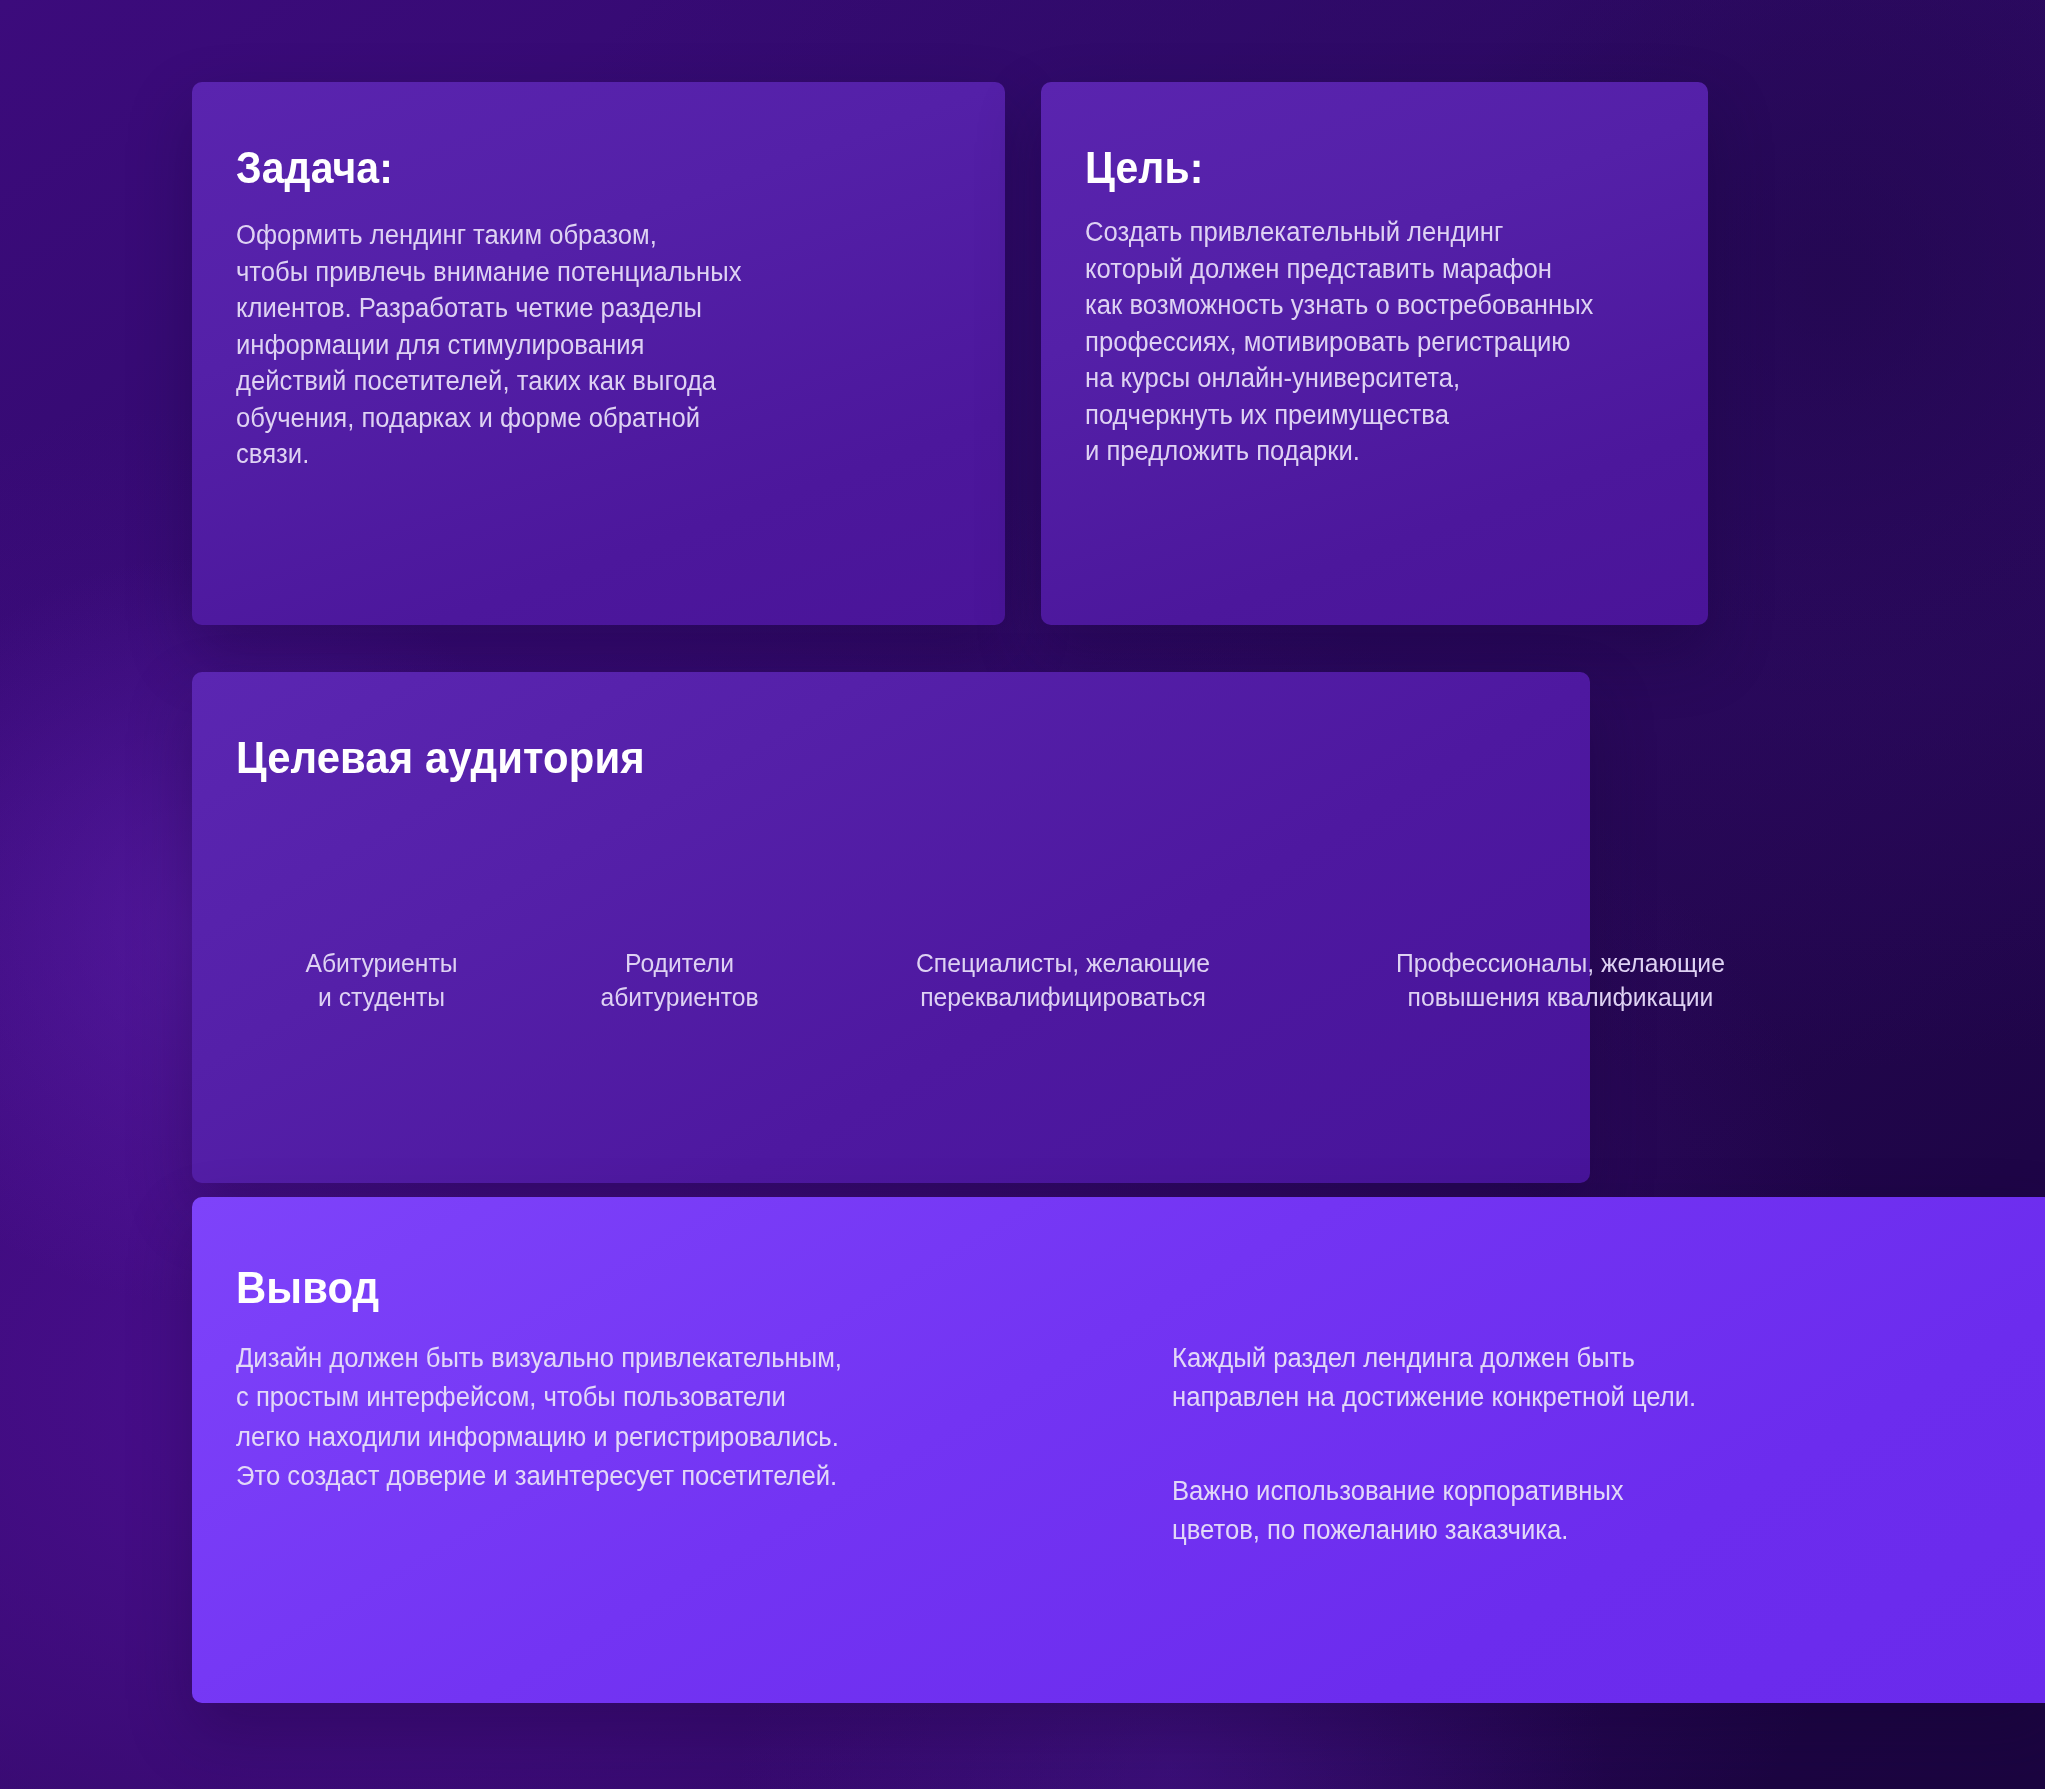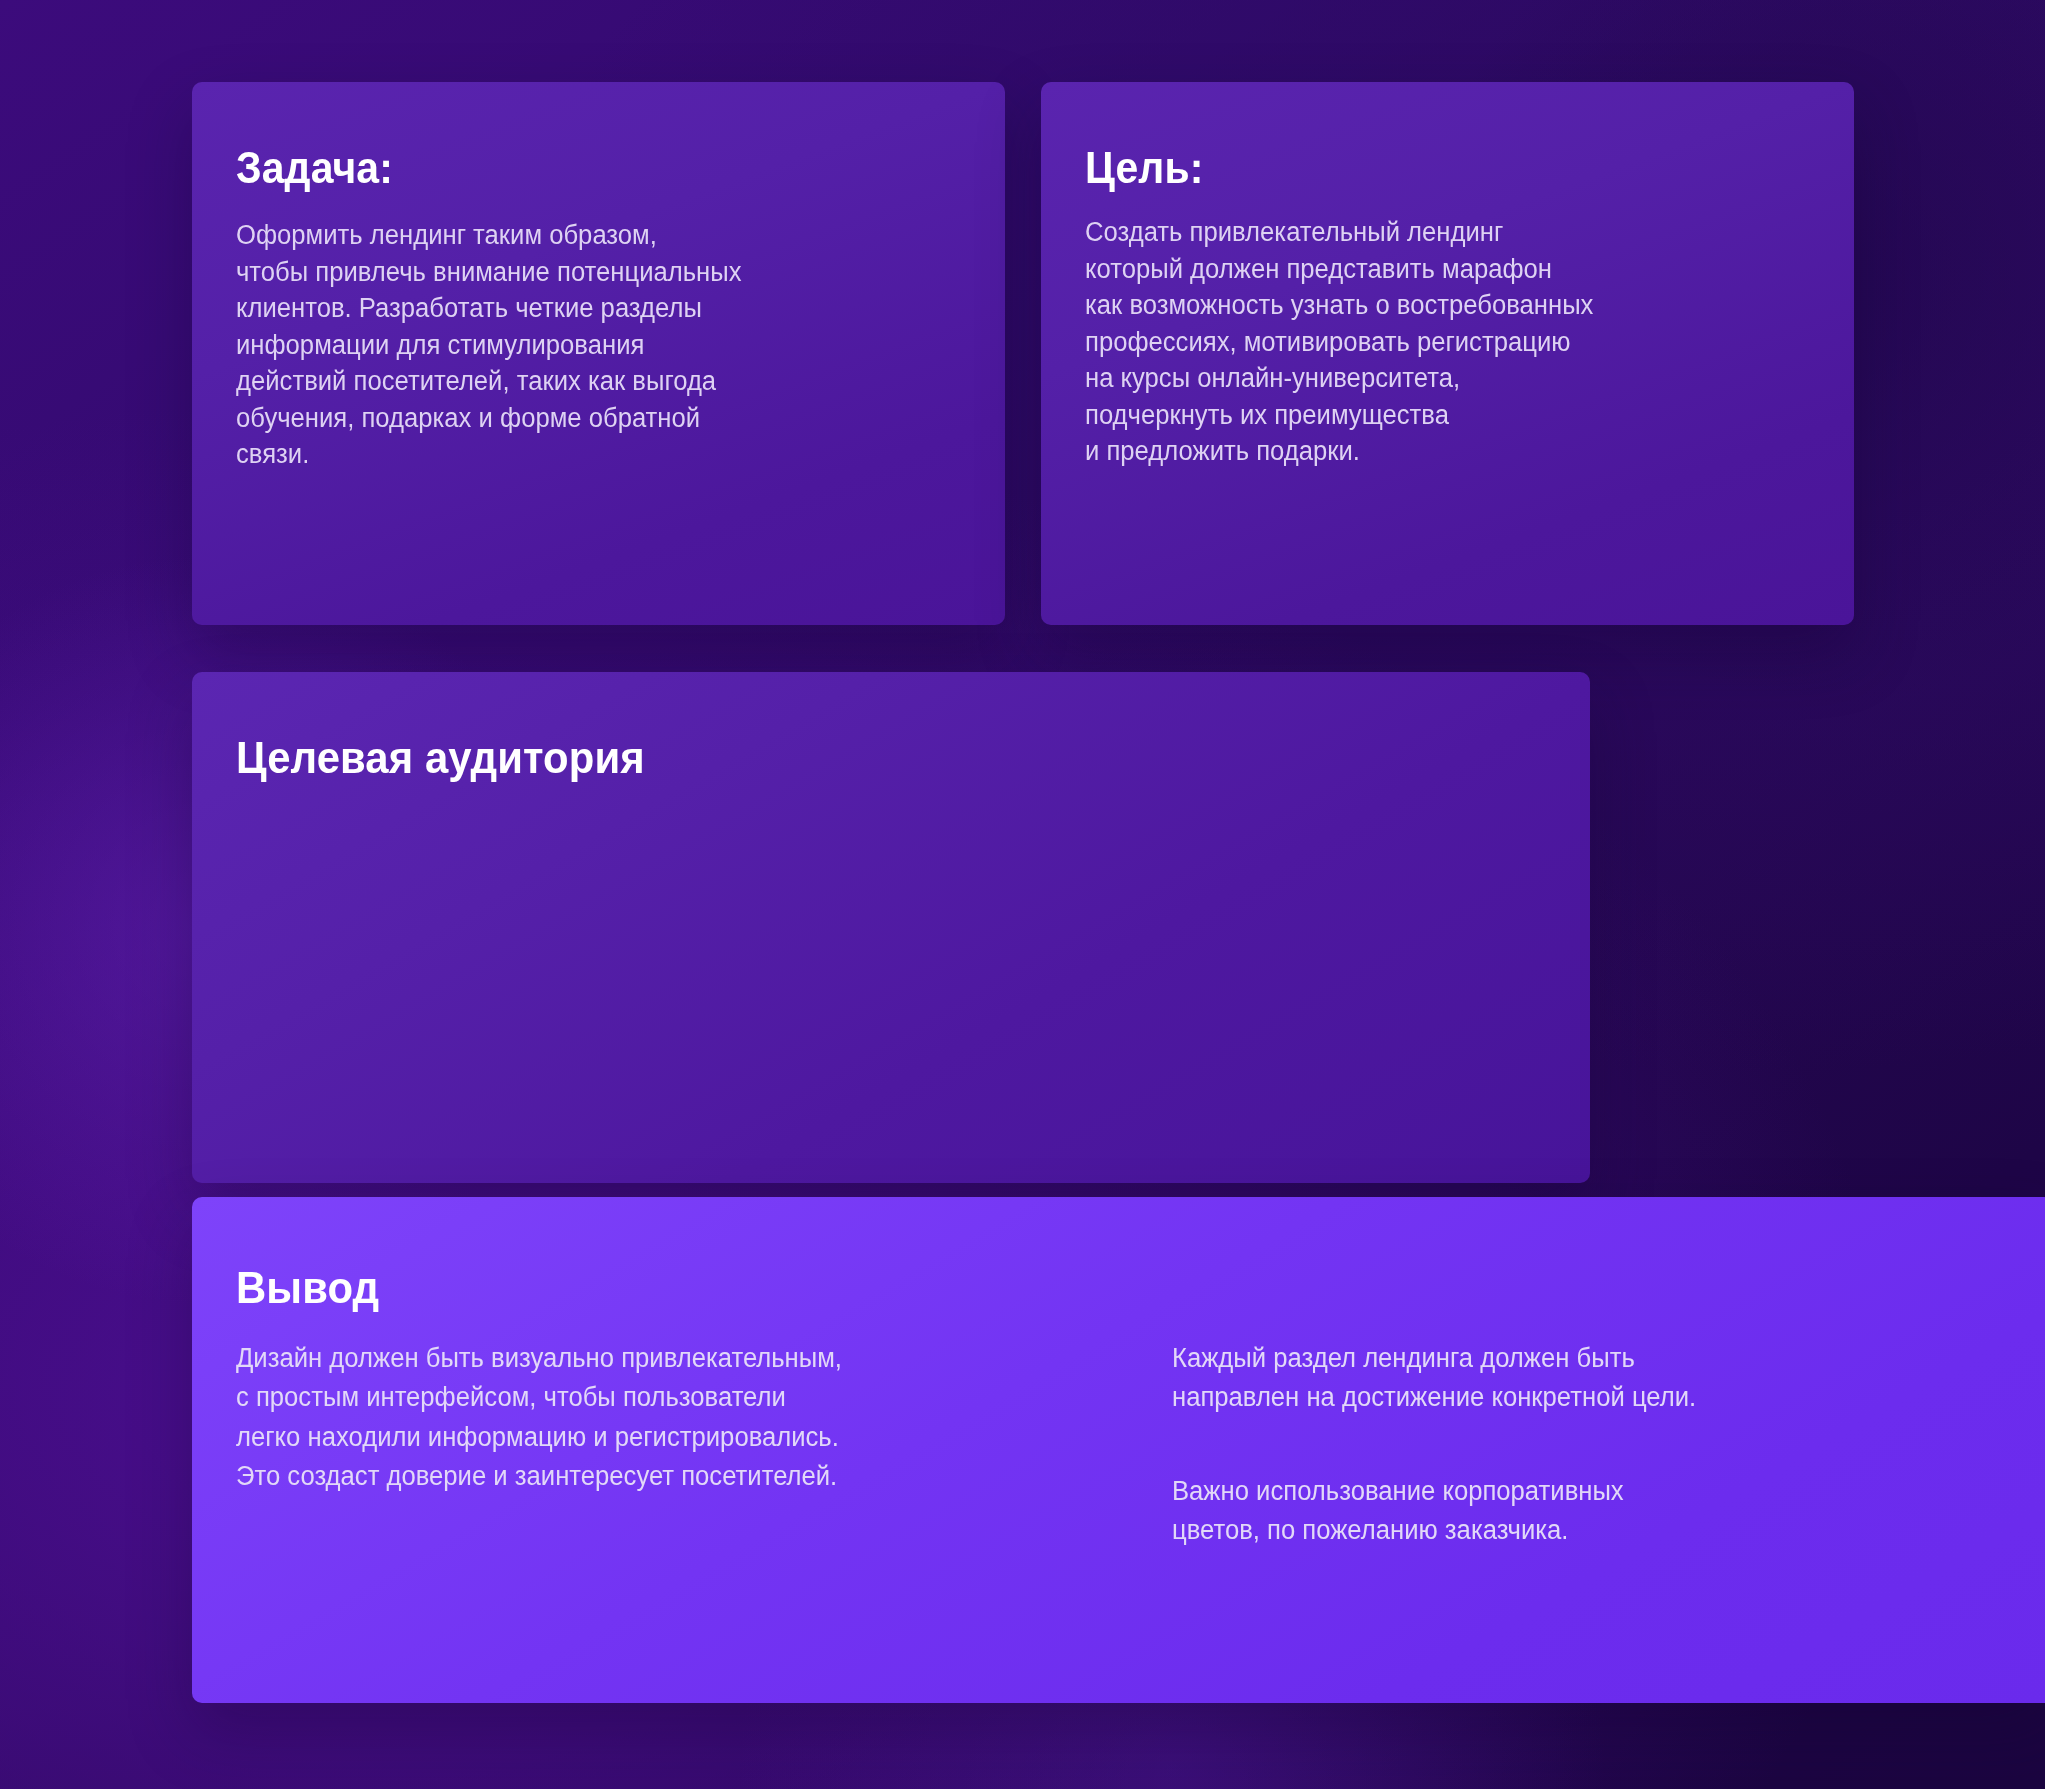--- a/index.html
+++ b/index.html
@@ -32,21 +32,21 @@
     border-radius:10px;
   }
 
   
   .card-task {
     left:192px; top:82px; width:813px; height:543px;
     background:linear-gradient(160deg, #5A24AF 0%, #5420A8 35%, #4C179C 75%, #4A1499 100%);
     box-shadow:0 28px 64px rgba(20,4,50,.32);
   }
   .card-goal {
-    left:1041px; top:82px; width:813px; height:543px;
+    left:1041px; top:82px; width:667px; height:543px;
     background:linear-gradient(160deg, #5A24AF 0%, #5420A8 35%, #4C179C 75%, #4A1499 100%);
     box-shadow:0 28px 64px rgba(20,4,50,.32);
   }
 
   
   .card-audience {
     left:192px; top:672px; width:1398px; height:511px;
     background:linear-gradient(150deg, #5B26B2 0%, #5520A9 30%, #4E18A0 62%, #47149A 100%);
     box-shadow:0 28px 64px rgba(20,4,50,.30);
   }
@@ -156,20 +156,30 @@
 профессиях, мотивировать регистрацию
 на курсы онлайн-университета,
 подчеркнуть их преимущества
 и предложить подарки.</p>
     </div>
   </section>
 
   <section class="card card-audience">
     <div class="card-inner">
       <h2 class="heading">Целевая аудитория</h2>
+      <div class="aud-row">
+        <div class="aud-item aud-0">Абитуриенты
+и студенты</div>
+        <div class="aud-item aud-1">Родители
+абитуриентов</div>
+        <div class="aud-item aud-2">Специалисты, желающие
+переквалифицироваться</div>
+        <div class="aud-item aud-3">Профессионалы, желающие
+повышения квалификации</div>
+      </div>
     </div>
   </section>
 
   <section class="card card-conclusion">
     <div class="card-inner">
       <h2 class="heading">Вывод</h2>
       <div class="conc-left">Дизайн должен быть визуально привлекательным,
 с простым интерфейсом, чтобы пользователи
 легко находили информацию и регистрировались.
 Это создаст доверие и заинтересует посетителей.</div>

